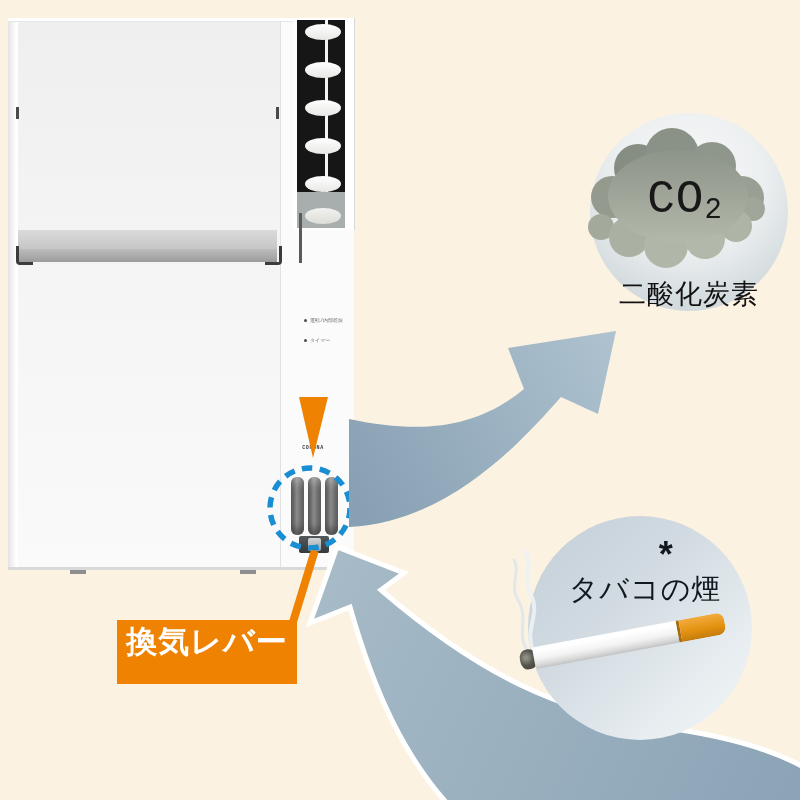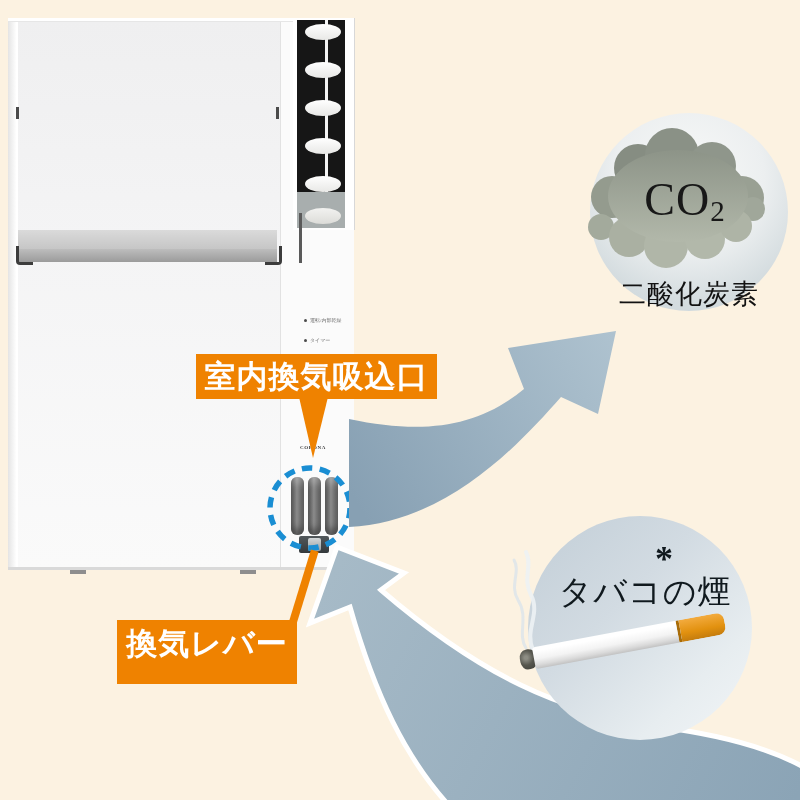--- a/index.html
+++ b/index.html
@@ -1,19 +1,19 @@
 <!DOCTYPE html>
 <html><head>
 <meta charset="utf-8">
 <style>
   html,body{margin:0;padding:0;}
   .stage{
     position:relative;width:800px;height:800px;overflow:hidden;
     background:#fcf2e1;
-    font-family:Liberation Serif, serif;
+    font-family:Liberation Mono, monospace;
   }
   .abs{position:absolute;}
 
   
   .co2-circle{left:590px;top:113px;width:198px;height:198px;border-radius:50%;
     background:radial-gradient(circle at 50% 32%,#f8f9f8 0%,#eceff0 45%,#d4dcdf 75%,#c9d3d8 100%);}
   .puff{border-radius:50%;}
   .cloud-core{left:608px;top:150px;width:140px;height:92px;border-radius:50%;
     background:linear-gradient(to bottom,#8d9488,#b2b8aa);}
   .co2-text{left:600px;top:174px;width:170px;text-align:center;color:#181818;
@@ -68,21 +68,21 @@
   .pointer-intake{left:299px;top:397px;width:0;height:0;
     border-left:14px solid transparent;border-right:15px solid transparent;
     border-top:61px solid #ef8200;}
   .pointer-lever{left:300px;top:549px;width:8px;height:74px;background:#ef8200;
     transform:rotate(17deg);}
 
   
   .cig-circle{left:528px;top:516px;width:224px;height:224px;border-radius:50%;
     background:linear-gradient(135deg,#c2ced7 0%,#d2dbe2 40%,#e7edf0 75%,#f2f5f7 100%);}
   .tobacco-caption{left:535px;top:570px;width:220px;text-align:center;color:#10191e;
-    font-size:33px;font-weight:500;letter-spacing:1px;}
+    font-size:29px;font-weight:500;letter-spacing:1px;}
   .footnote-mark{left:655px;top:541px;font-size:36px;font-weight:bold;color:#10191e;line-height:1;}
   .cigarette{left:520px;top:648px;width:205px;height:22px;
     transform:rotate(-10.5deg);transform-origin:10px 50%;}
   .cig-ash{position:absolute;left:0;top:1px;width:18px;height:20px;
     border-radius:45% 55% 55% 45%;
     background:radial-gradient(circle at 35% 40%,#8d8d84 10%,#56564e 45%,#3b3b36 100%);}
   .cig-body{position:absolute;left:14px;top:0;width:146px;height:22px;border-radius:3px 0 0 3px;
     background:linear-gradient(to bottom,#ffffff 18%,#f3f3f3 55%,#dadada 82%,#c2c2c2 100%);}
   .cig-filter{position:absolute;left:160px;top:0;width:45px;height:22px;border-radius:0 8px 8px 0;
     background:linear-gradient(to bottom,#f3ab3e 0%,#e2910f 60%,#c47c0e 100%);
@@ -169,17 +169,16 @@
   </svg>
   <div class="abs tobacco-caption">タバコの煙</div>
   <div class="abs footnote-mark">*</div>
   <div class="abs cigarette">
     <div class="cig-ash"></div>
     <div class="cig-body"></div>
     <div class="cig-filter"></div>
   </div>
 
   <div class="abs pointer-intake"></div>
-  <div class="abs callout callout-intake">室内換気吸込口</div>
   <div class="abs pointer-lever"></div>
   <div class="abs callout callout-lever">換気レバー</div>
 
 </div>
 
 </body></html>

